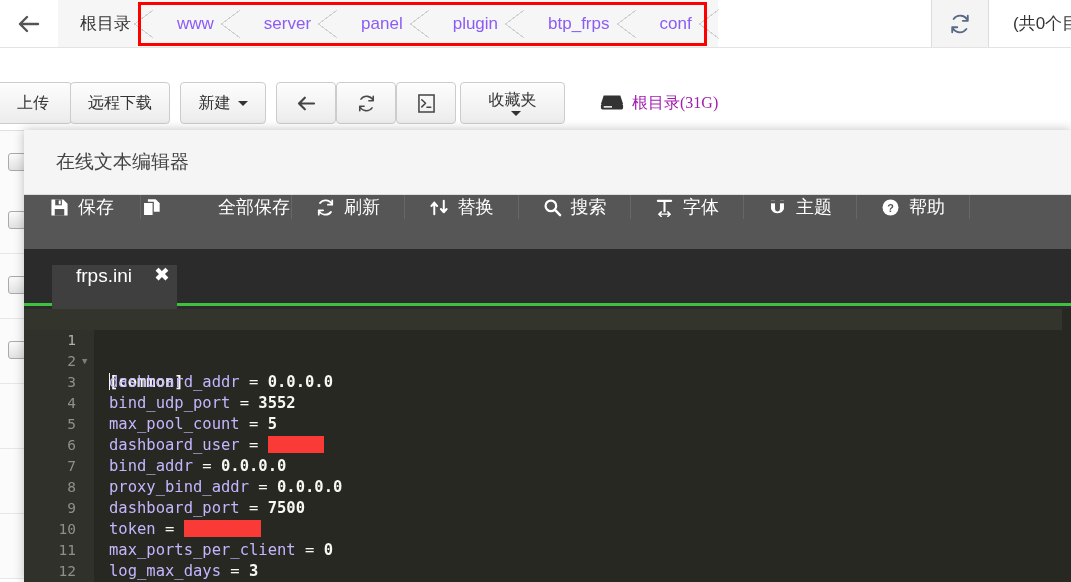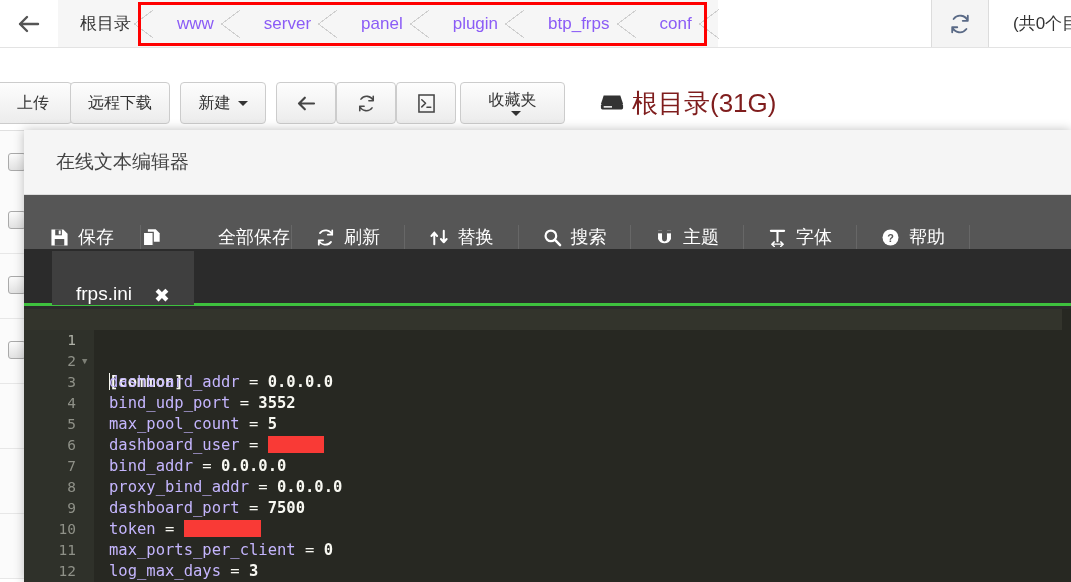--- a/index.html
+++ b/index.html
@@ -118,22 +118,23 @@
     width: 0; height: 0;
     border-left: 5px solid transparent;
     border-right: 5px solid transparent;
     border-top: 5px solid #333;
   }
   .disklabel {
     position: absolute;
     left: 600px; top: 82px;
     height: 42px;
     display: flex; align-items: center;
-    font-size: 26px; color: #7f1d1d;
+    font-size: 16px; color: #a21caf;
     white-space: nowrap;
+    font-family: Liberation Serif, serif;
   }
   .disk-icon { margin-right: 8px; display: block; }
 
   
   .filelist {
     position: absolute;
     left: 0; top: 130px;
     width: 1071px; height: 452px;
     background: #ffffff;
     border-top: 1px solid #e0e0e0;
@@ -181,21 +182,21 @@
     display: flex; align-items: center;
     font-size: 19px;
     color: #444;
   }
   .ed-toolbar {
     position: absolute;
     left: 0; top: 65px;
     width: 1047px; height: 54px;
     background: #565656;
     display: flex;
-    align-items: flex-end;
+    align-items: flex-start;
   }
   .ed-btn {
     display: flex;
     align-items: center;
     justify-content: center;
     border-right: 1px solid #676767;
     color: #ffffff;
     font-size: 18px;
     cursor: pointer;
     box-sizing: border-box;
@@ -210,26 +211,26 @@
   .tabbar {
     position: absolute;
     left: 0; top: 119px;
     width: 1047px; height: 57px;
     background: #2b2b2b;
     border-bottom: 3px solid #3ec13e;
     box-sizing: border-box;
   }
   .tab {
     position: absolute;
-    left: 28px; top: 2px;
+    left: 28px; top: 16px;
     height: 54px;
-    padding: 0 24px 0 24px;
+    padding: 0 7px 0 24px;
     background: #3f3f3f;
     display: flex;
-    align-items: flex-end;
+    align-items: flex-start;
     color: #ffffff;
     font-size: 19px;
     cursor: pointer;
     box-sizing: border-box;
   }
   .tab-close {
     margin-left: 22px;
     font-size: 19px;
     color: #ffffff;
     font-weight: bold;
@@ -471,36 +472,36 @@
           <circle cx="8.3" cy="8.3" r="5.6" fill="none" stroke="#ffffff" stroke-width="2.3"></circle>
           <path d="M12.6 12.6 L18 18" stroke="#ffffff" stroke-width="2.6" stroke-linecap="round"></path>
         </svg>
       </span>
       <span>搜索</span>
     </div>
 
     <div class="ed-btn" style="width:113px;">
       <span class="ed-ico">
         <svg width="19" height="19" viewBox="0 0 20 20">
+          <path d="M3 3 H17 M10 3 L10 14" fill="none" stroke="#ffffff" stroke-width="2.2" stroke-linecap="round"></path>
+          <path d="M4 17 H16 M4 17 L6.6 14.6 M4 17 L6.6 19.4 M16 17 L13.4 14.6 M16 17 L13.4 19.4" fill="none" stroke="#ffffff" stroke-width="1.5" stroke-linecap="round" stroke-linejoin="round"></path>
+        </svg>
+      </span>
+      <span>字体</span>
+    </div>
+
+    <div class="ed-btn" style="width:113px;">
+      <span class="ed-ico">
+        <svg width="19" height="19" viewBox="0 0 20 20">
           <path d="M3.2 3 H7.4 V11.5 a2.6 2.6 0 0 0 5.2 0 V3 H16.8 V11.5 a7.4 7.4 0 0 1 -13.6 0 Z" fill="#ffffff"></path>
           <rect x="3.2" y="3" width="4.2" height="2.6" fill="#565656"></rect>
           <rect x="12.6" y="3" width="4.2" height="2.6" fill="#565656"></rect>
         </svg>
       </span>
       <span>主题</span>
-    </div>
-
-    <div class="ed-btn" style="width:113px;">
-      <span class="ed-ico">
-        <svg width="19" height="19" viewBox="0 0 20 20">
-          <path d="M3 3 H17 M10 3 L10 14" fill="none" stroke="#ffffff" stroke-width="2.2" stroke-linecap="round"></path>
-          <path d="M4 17 H16 M4 17 L6.6 14.6 M4 17 L6.6 19.4 M16 17 L13.4 14.6 M16 17 L13.4 19.4" fill="none" stroke="#ffffff" stroke-width="1.5" stroke-linecap="round" stroke-linejoin="round"></path>
-        </svg>
-      </span>
-      <span>字体</span>
     </div>
 
     <div class="ed-btn" style="width:113px;">
       <span class="ed-ico">
         <svg width="19" height="19" viewBox="0 0 20 20">
           <circle cx="10" cy="10" r="8.4" fill="#ffffff"></circle>
           <text x="10" y="14.4" font-size="11.5" font-family="Liberation Sans, sans-serif" font-weight="bold" fill="#565656" text-anchor="middle">?</text>
         </svg>
       </span>
       <span>帮助</span>

